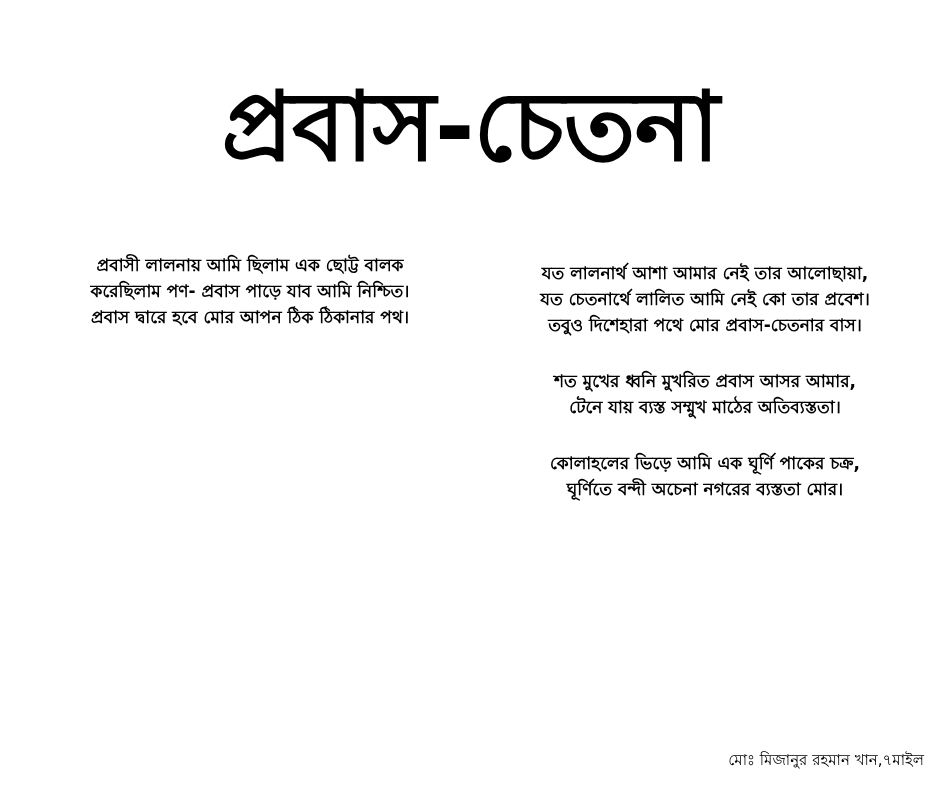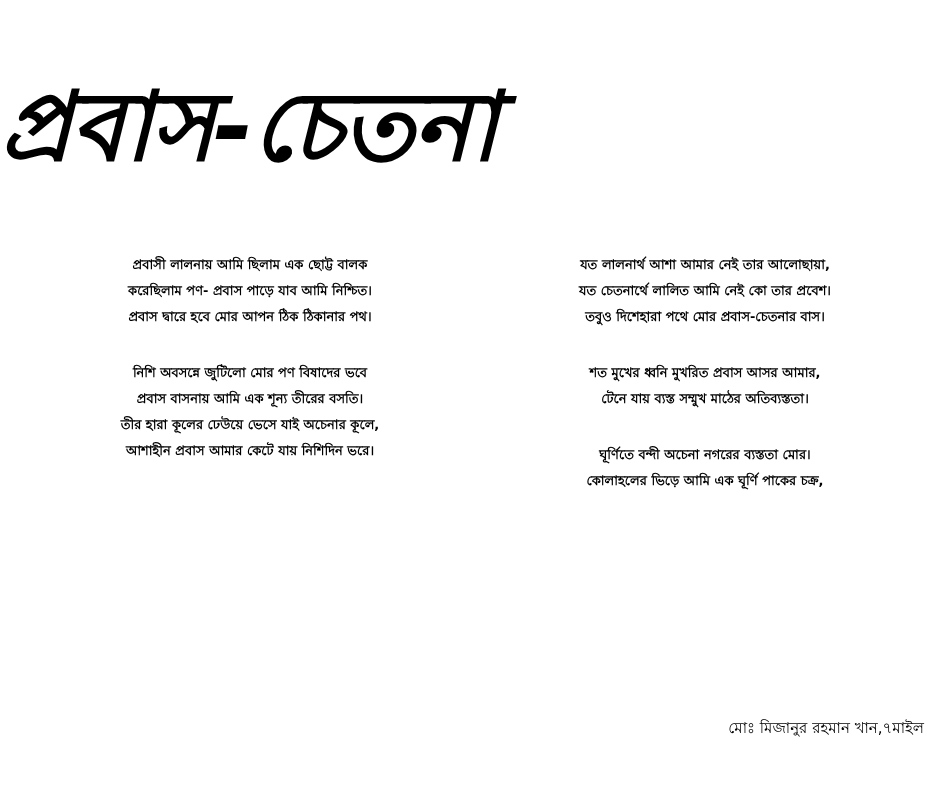--- a/index.html
+++ b/index.html
@@ -13,85 +13,79 @@
       position: relative;
       overflow: hidden;
       font-family: "DejaVu Sans", "Liberation Sans", sans-serif;
       color: #000000;
     }
     .title {
       position: absolute;
       top: 62px;
       left: 0;
       width: 940px;
+      text-align: center;
       font-size: 96px;
       font-weight: bold;
       line-height: 130px;
       letter-spacing: -1px;
-      font-style: italic;
     }
     .column {
       position: absolute;
       top: 252px;
       width: 440px;
       text-align: center;
     }
     .column.left { left: 30px; }
-    .column.right { left: 485px; }
+    .column.right { left: 485px; margin-top: 8px; }
     .stanza {
       margin: 0 0 30px 0;
     }
     .line {
       display: block;
-      font-size: 13px;
+      font-size: 17px;
       font-weight: bold;
       line-height: 26px;
       white-space: nowrap;
     }
     .footer {
       position: absolute;
       right: 16px;
       top: 716px;
       text-align: right;
       font-size: 15px;
       line-height: 25px;
       white-space: nowrap;
     }
-    .footer span { display: block; }
+    .footer span { display: block; margin-top: 32px; }
   </style>
 </head>
 <body>
 
 <div class="title">প্রবাস-চেতনা</div>
 
 <div class="column left">
   <div class="stanza">
     <span class="line">প্রবাসী লালনায় আমি ছিলাম এক ছোট্ট বালক</span>
     <span class="line">করেছিলাম পণ- প্রবাস পাড়ে  যাব আমি নিশ্চিত।</span>
     <span class="line">প্রবাস দ্বারে হবে মোর আপন ঠিক ঠিকানার পথ।</span>
-  </div>
-  <div class="stanza">
-    <span class="line">নিশি অবসন্নে জুটিলো মোর পণ বিষাদের ভবে</span>
-    <span class="line">প্রবাস বাসনায় আমি এক শূন্য তীরের বসতি।</span>
-    <span class="line">তীর হারা কূলের ঢেউয়ে ভেসে যাই অচেনার কূলে,</span>
-    <span class="line">আশাহীন প্রবাস আমার কেটে যায় নিশিদিন ভরে।</span>
   </div>
 </div>
 
 <div class="column right">
   <div class="stanza">
     <span class="line">যত লালনার্থ আশা আমার নেই তার আলোছায়া,</span>
     <span class="line">যত চেতনার্থে লালিত আমি নেই কো তার প্রবেশ।</span>
     <span class="line">তবুও দিশেহারা পথে মোর প্রবাস-চেতনার বাস।</span>
   </div>
   <div class="stanza">
     <span class="line">শত মুখের ধ্বনি মুখরিত প্রবাস আসর আমার,</span>
     <span class="line">টেনে যায় ব্যস্ত সম্মুখ মাঠের অতিব্যস্ততা।</span>
   </div>
   <div class="stanza">
+    <span class="line">কোলাহলের ভিড়ে আমি এক ঘূর্ণি পাকের চক্র,</span>
     <span class="line">ঘূর্ণিতে বন্দী অচেনা নগরের ব্যস্ততা মোর।</span>
-    <span class="line">কোলাহলের ভিড়ে আমি এক ঘূর্ণি পাকের চক্র,</span>
   </div>
 </div>
 
 <div class="footer">
   <span>মোঃ মিজানুর রহমান খান,৭মাইল</span>
 </div>
 
 </body></html>

